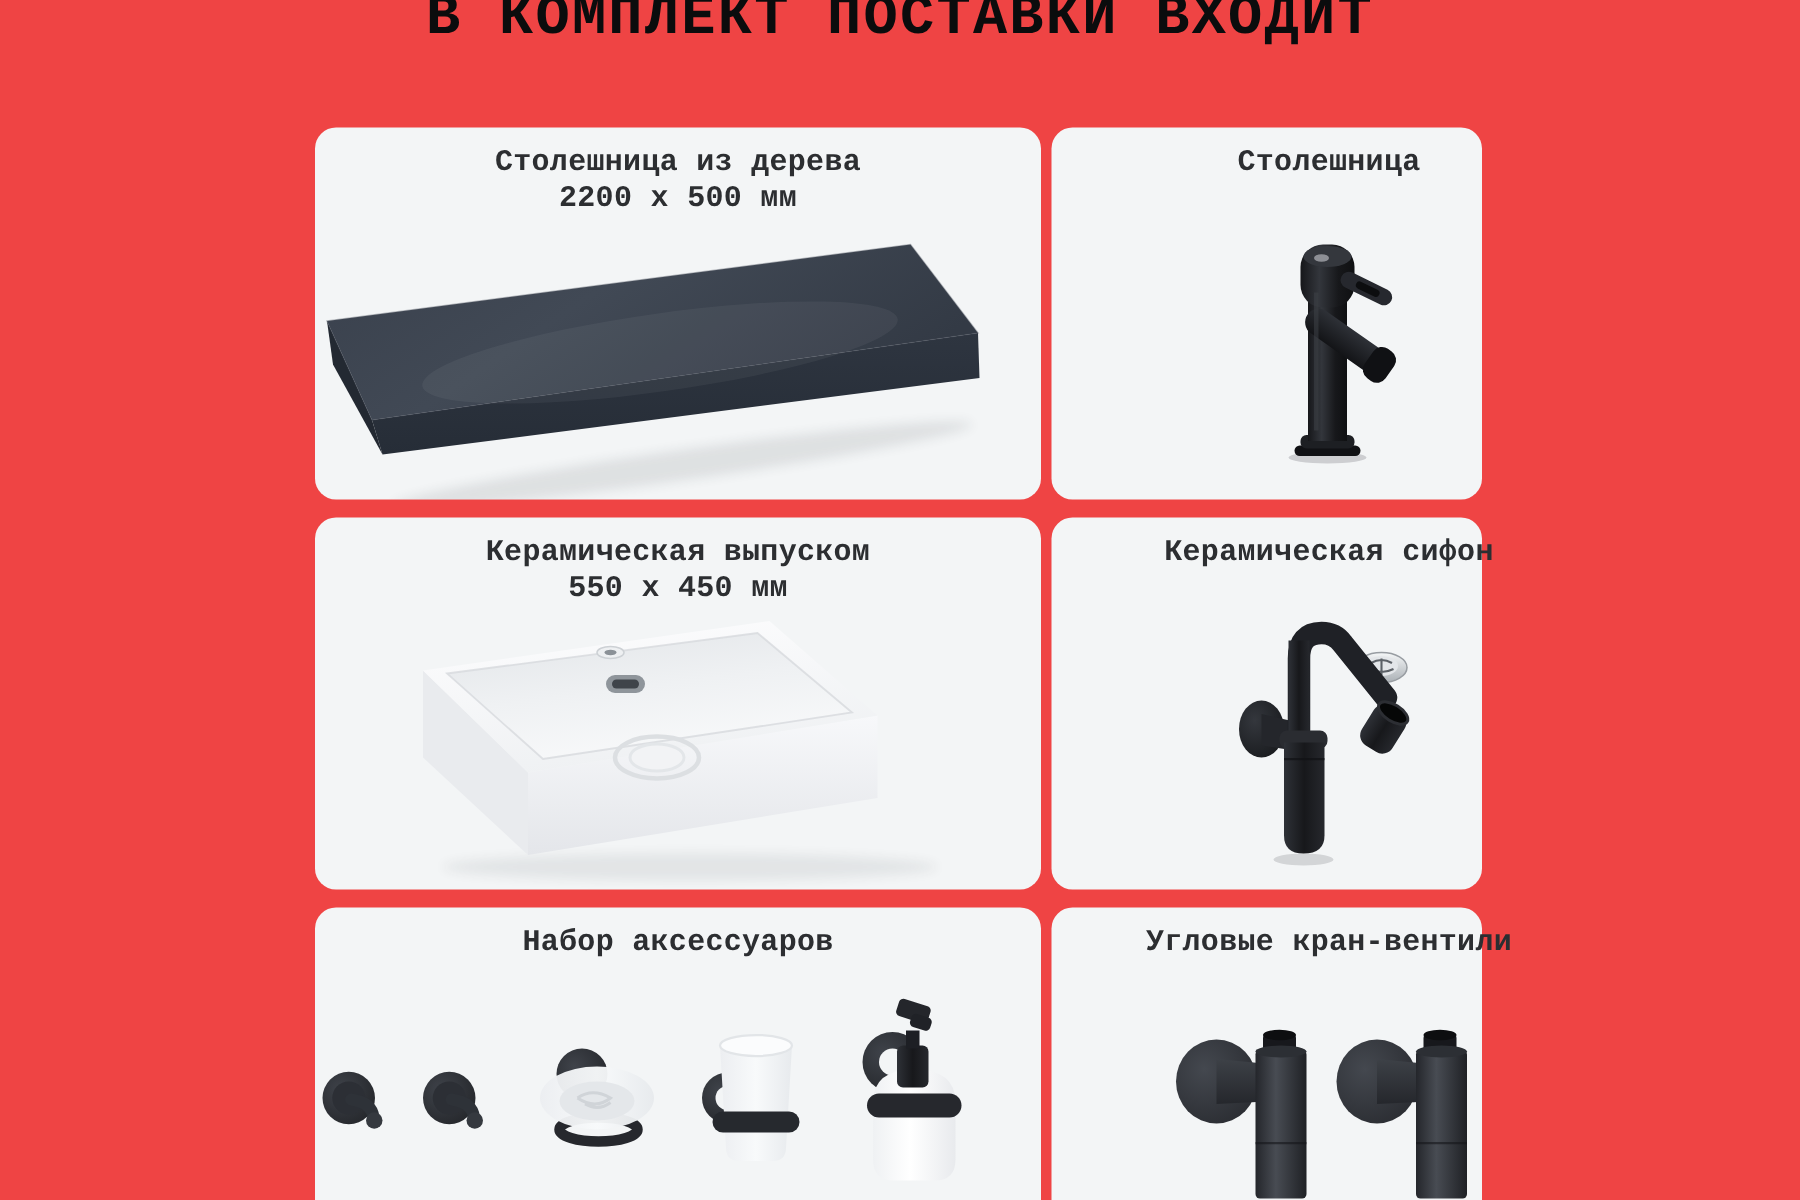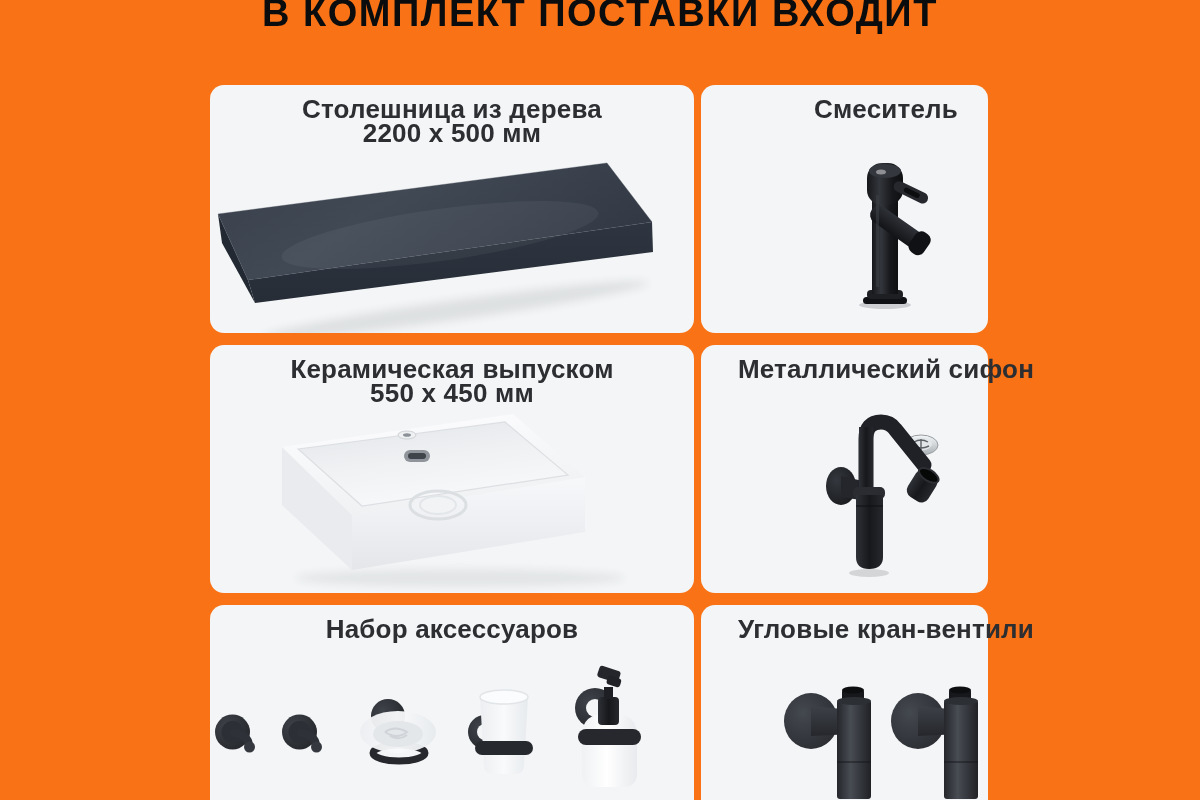--- a/index.html
+++ b/index.html
@@ -1,22 +1,22 @@
 <!DOCTYPE html>
 <html lang="ru"><head>
 <meta charset="utf-8">
 <style>
   html, body { margin: 0; padding: 0; }
   .page {
     position: relative;
     width: 1200px;
     height: 800px;
-    background: #f97316;
+    background: #ef4444;
     overflow: hidden;
-    font-family: Liberation Sans, sans-serif;
+    font-family: Liberation Mono, monospace;
   }
   .main-title {
     position: absolute;
     left: 0; right: 0;
     top: -9px;
     margin: 0;
     text-align: center;
     font-size: 38px;
     line-height: 44px;
     font-weight: 700;
@@ -32,21 +32,21 @@
   .c1 { left: 210px; top: 85px;  width: 484px; height: 248px; }
   .c2 { left: 701px; top: 85px;  width: 287px; height: 248px; }
   .c3 { left: 210px; top: 345px; width: 484px; height: 248px; }
   .c4 { left: 701px; top: 345px; width: 287px; height: 248px; }
   .c5 { left: 210px; top: 605px; width: 484px; height: 250px; }
   .c6 { left: 701px; top: 605px; width: 287px; height: 250px; }
   .card-title {
     position: relative;
     padding-top: 12px;
     text-align: center;
-    font-size: 26px;
+    font-size: 20px;
     line-height: 24px;
     font-weight: 700;
     color: #2c2e31;
     letter-spacing: 0.2px;
   }
   
   .title-wide {
     position: absolute;
     left: 0; top: 0;
     width: 370px;
@@ -93,21 +93,21 @@
         <polygon points="38,195 442,137 443,167 45,218" fill="url(#slabFront)"></polygon>
         <polygon points="8,129 397,78 442,137 38,195" fill="url(#slabTop)"></polygon>
         <ellipse cx="230" cy="150" rx="160" ry="26" fill="#ffffff" opacity="0.05" transform="rotate(-8 230 150)"></ellipse>
         <polygon points="8,129 397,78 442,137 38,195" fill="none" stroke="#4a515d" stroke-width="1" opacity="0.35"></polygon>
       </g>
     </svg>
   </section>
 
   <section class="card c2">
     <div class="card-title title-wide">
-      <div>Смеситель</div>
+      <div>Столешница</div>
     </div>
     <svg class="art" width="287" height="248" viewBox="0 0 287 248" aria-hidden="true">
       <defs>
         <linearGradient id="fBody" x1="0" y1="0" x2="1" y2="0">
           <stop offset="0" stop-color="#16171a"></stop>
           <stop offset="0.35" stop-color="#33363c"></stop>
           <stop offset="0.7" stop-color="#17181b"></stop>
           <stop offset="1" stop-color="#0f1012"></stop>
         </linearGradient>
         <linearGradient id="fSpout" x1="0" y1="0" x2="0" y2="1">
@@ -172,21 +172,21 @@
         <ellipse cx="197" cy="90" rx="9" ry="4" fill="#eef0f2" stroke="#cdd1d5" stroke-width="1"></ellipse>
         <ellipse cx="197" cy="90" rx="4" ry="1.8" fill="#8b9197"></ellipse>
         <rect x="194" y="105" width="26" height="12" rx="6" fill="#8f959b"></rect>
         <rect x="198" y="108" width="18" height="6" rx="3" fill="#3f444a"></rect>
       </g>
     </svg>
   </section>
 
   <section class="card c4">
     <div class="card-title title-wide">
-      <div>Металлический сифон</div>
+      <div>Керамическая сифон</div>
     </div>
     <svg class="art" width="287" height="248" viewBox="0 0 287 248" aria-hidden="true">
       <defs>
         <linearGradient id="pDark" x1="0" y1="0" x2="1" y2="0">
           <stop offset="0" stop-color="#2e3137"></stop>
           <stop offset="0.5" stop-color="#17181b"></stop>
           <stop offset="1" stop-color="#26282d"></stop>
         </linearGradient>
         <linearGradient id="pChrome" x1="0" y1="0" x2="0" y2="1">
           <stop offset="0" stop-color="#f5f7f8"></stop>

